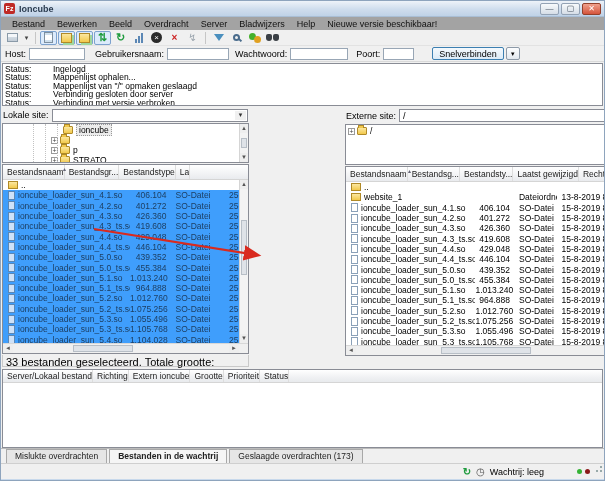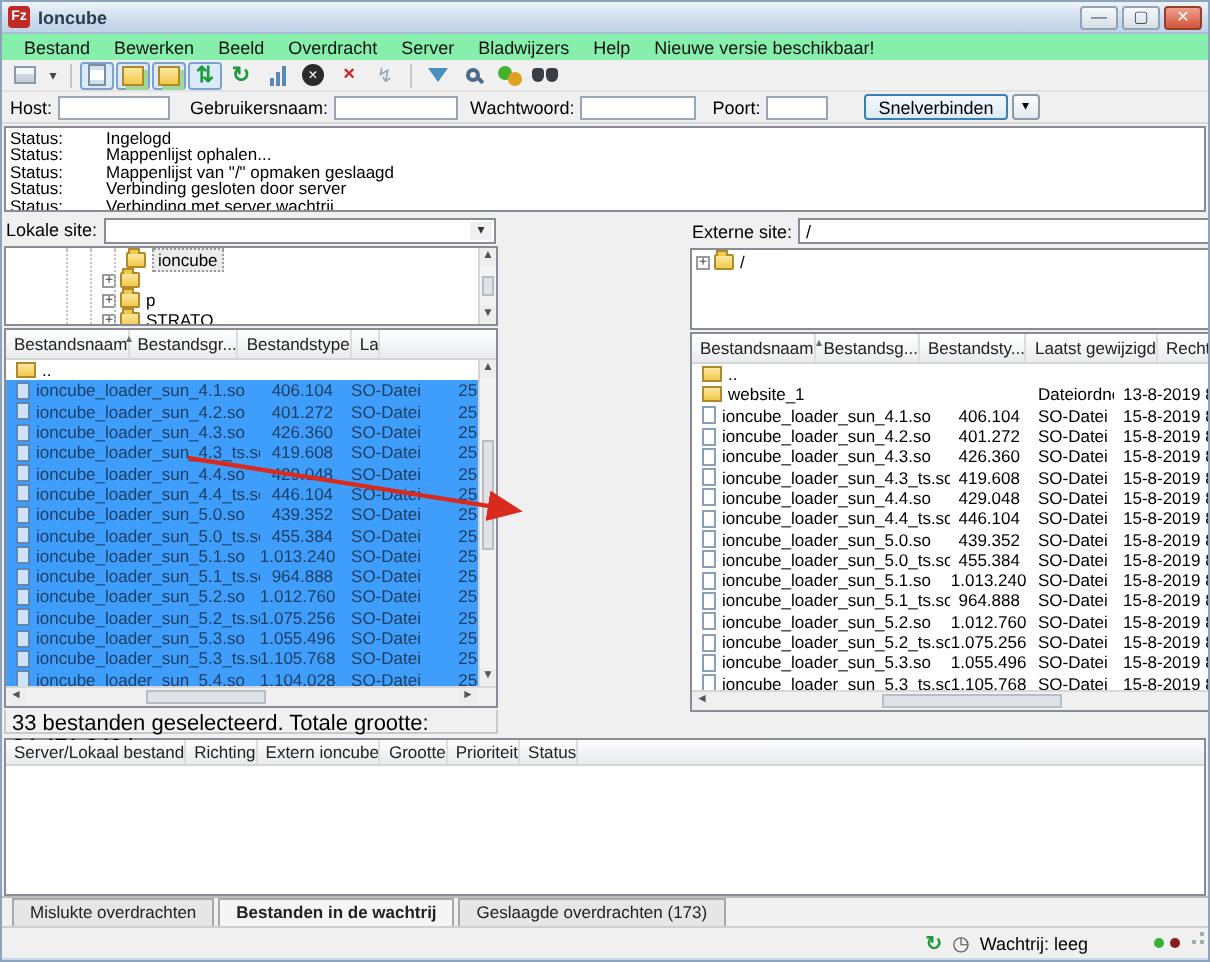--- a/index.html
+++ b/index.html
@@ -13,21 +13,21 @@
   .fz-icon { width:11px; height:11px; background:#bf2a26; border-radius:2px; color:#fff;
              font-size:7px; font-weight:bold; display:flex; align-items:center; justify-content:center; }
   .title-text { font-size:9px; font-weight:bold; color:#2b3c50; margin-left:4px; flex:1; }
   .winbtns { display:flex; gap:2px; }
   .wbtn { width:19px; height:12px; border:1px solid #93a2b4; border-radius:2px;
           background:linear-gradient(#f7fafc,#d5dde6); font-size:8px; line-height:9px;
           text-align:center; color:#44505e; }
   .wbtn.close { background:linear-gradient(#f0a18c,#d4543c); border-color:#93402b; color:#fff; }
 
   
-  .menubar { height:13px; display:flex; align-items:center; padding-left:5px; background:#86efac; }
+  .menubar { height:13px; display:flex; align-items:center; padding-left:5px; background:#a3a3a3; }
   .menu-item { font-size:9px; padding:0 6px; color:#111; white-space:nowrap; }
 
   
   .toolbar { height:16px; display:flex; align-items:center; padding:0 3px; gap:1px;
              border-bottom:1px solid #e2e2e2; }
   .tsep { width:1px; height:12px; background:#c6c6c6; margin:0 3px; }
   .tbtn { width:17px; height:14px; display:flex; align-items:center; justify-content:center;
           font-size:10px; border:1px solid transparent; border-radius:2px; position:relative; }
   .tbtn.pressed { border-color:#7da2ce; background:#dcebfc; }
   .caretbtn { width:9px; height:14px; font-size:7px; color:#444; display:flex; align-items:center; justify-content:center; }
@@ -284,21 +284,21 @@
         <span class="lmsg">Mappenlijst van "/" opmaken geslaagd</span>
       </div>
 
       <div class="logline">
         <span class="llabel">Status:</span>
         <span class="lmsg">Verbinding gesloten door server</span>
       </div>
 
       <div class="logline">
         <span class="llabel">Status:</span>
-        <span class="lmsg">Verbinding met server wachtrij</span>
+        <span class="lmsg">Verbinding met versie verbroken</span>
       </div>
     </div>
 
   <div class="panes">
 
     <div class="pane local">
       <div class="sitebar">
         <span class="slabel">Lokale site:</span>
         <span class="combo">
           <span></span>

